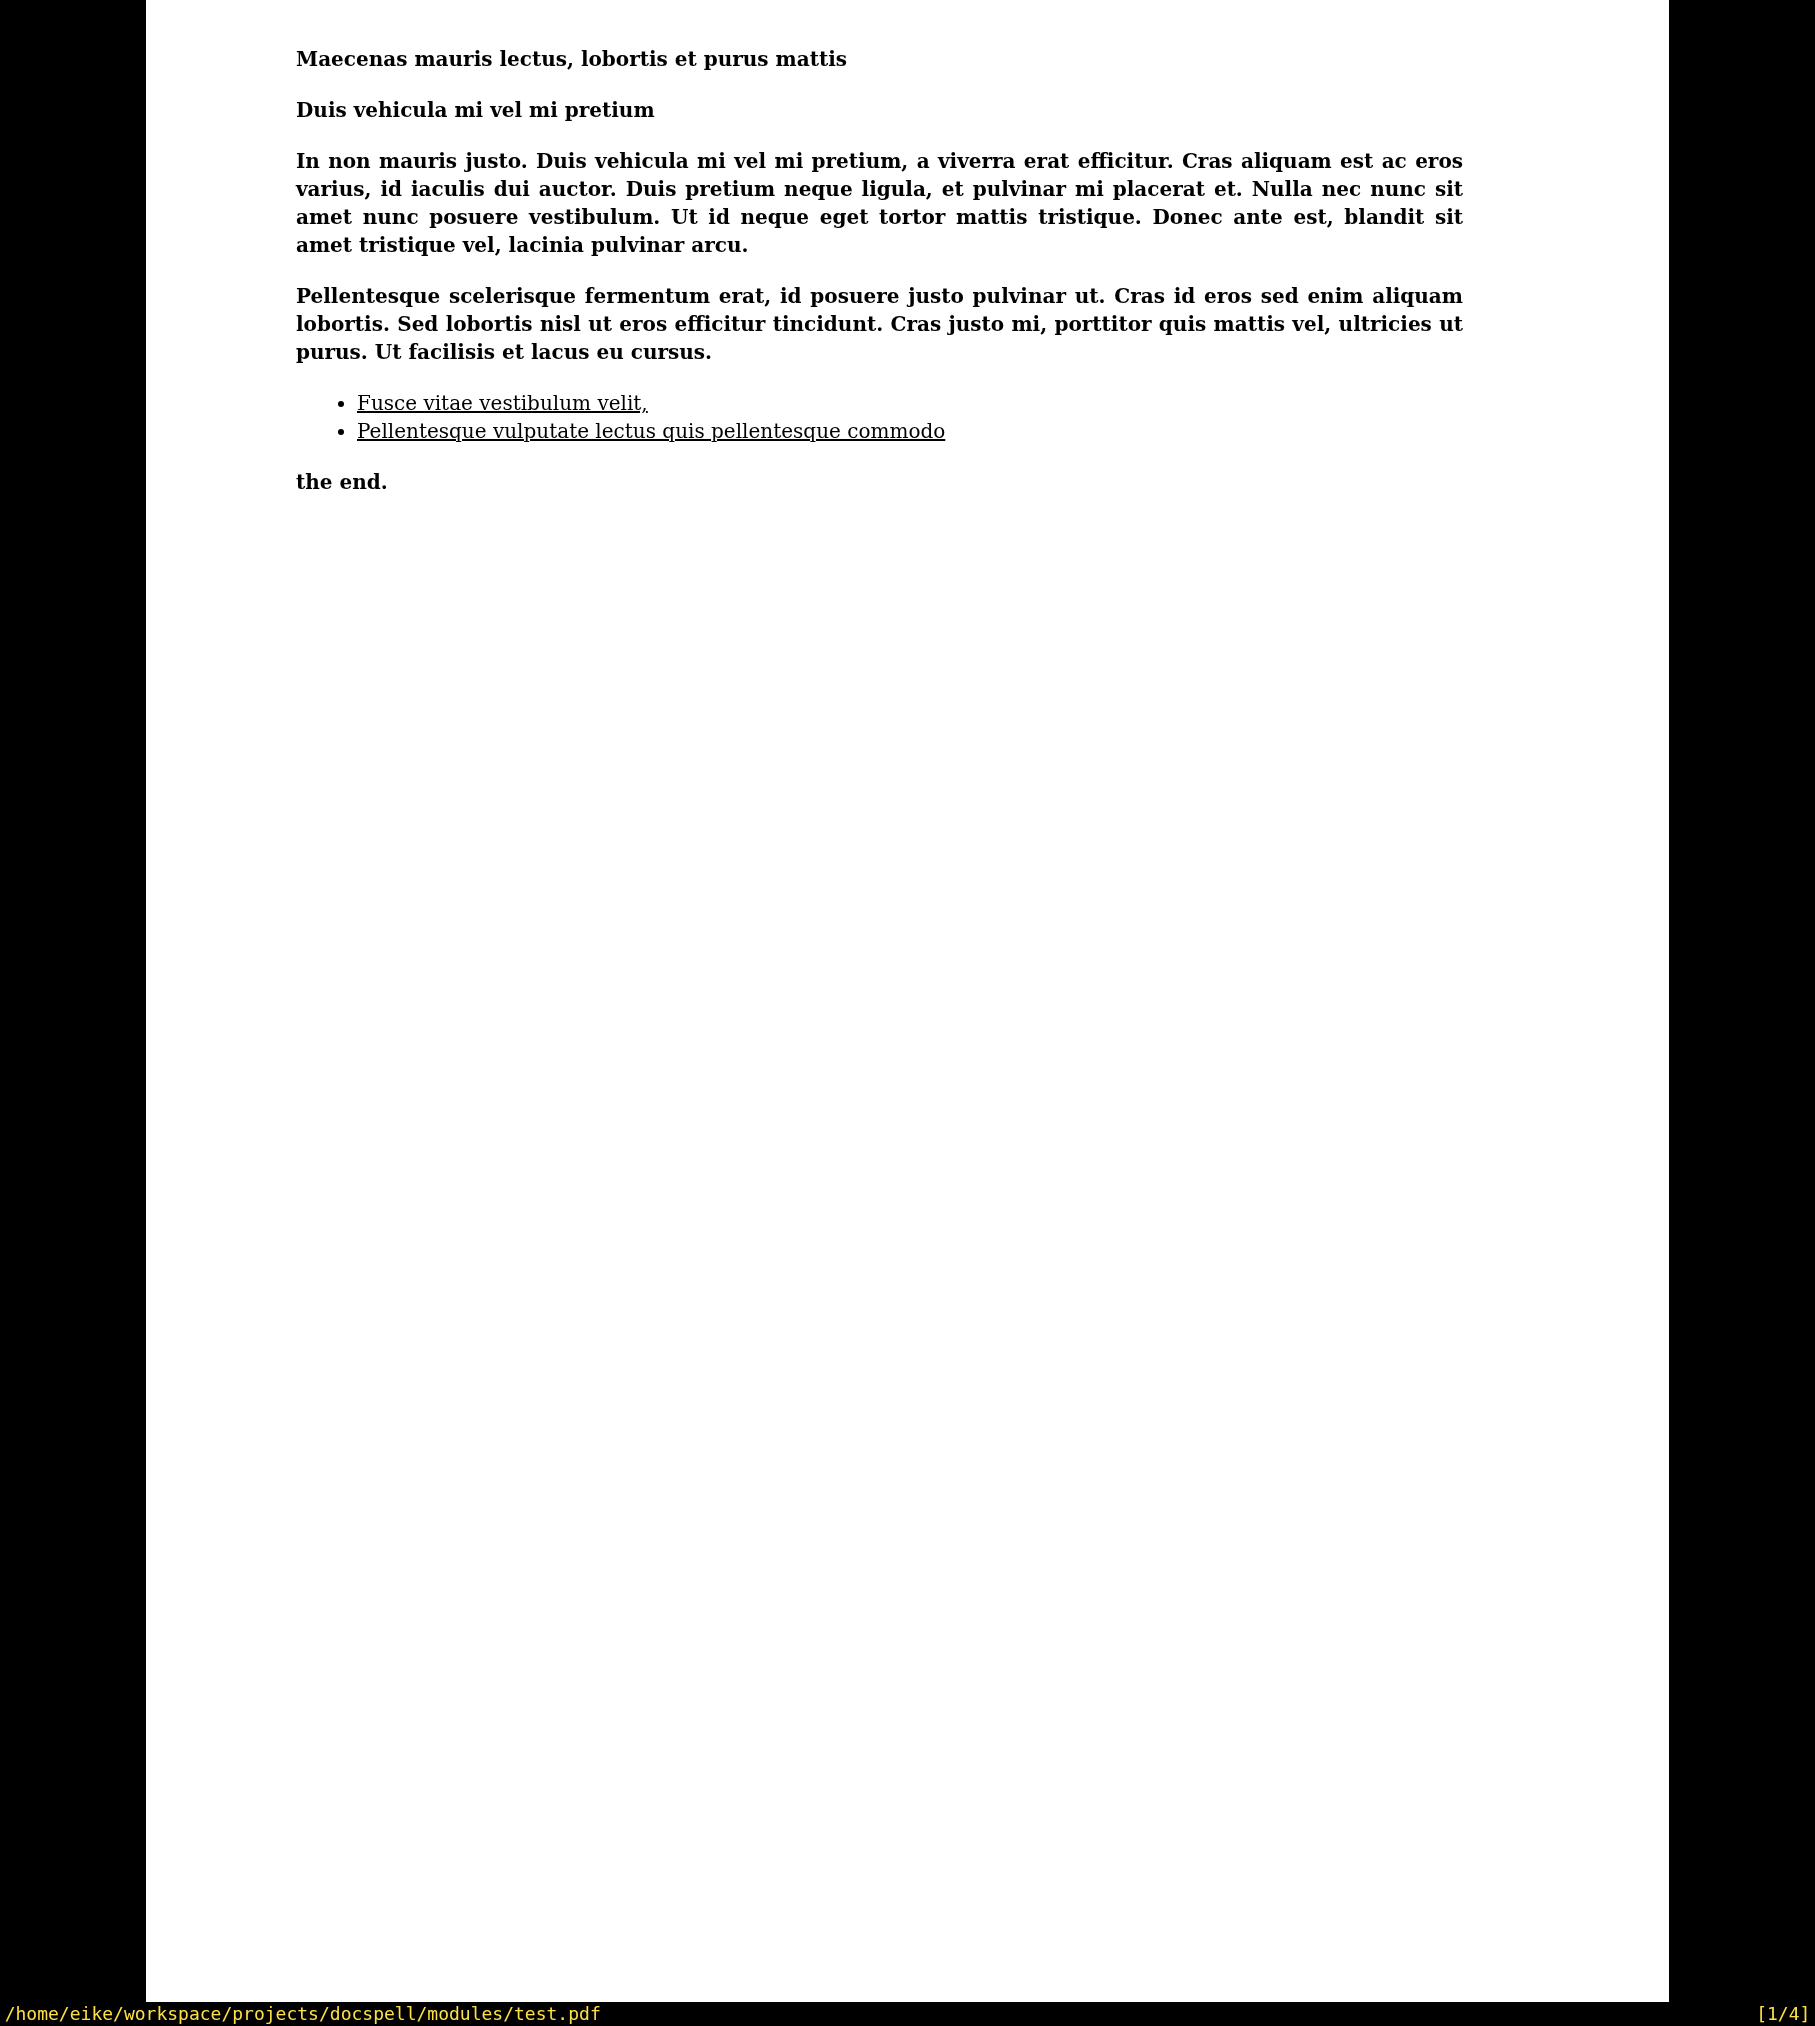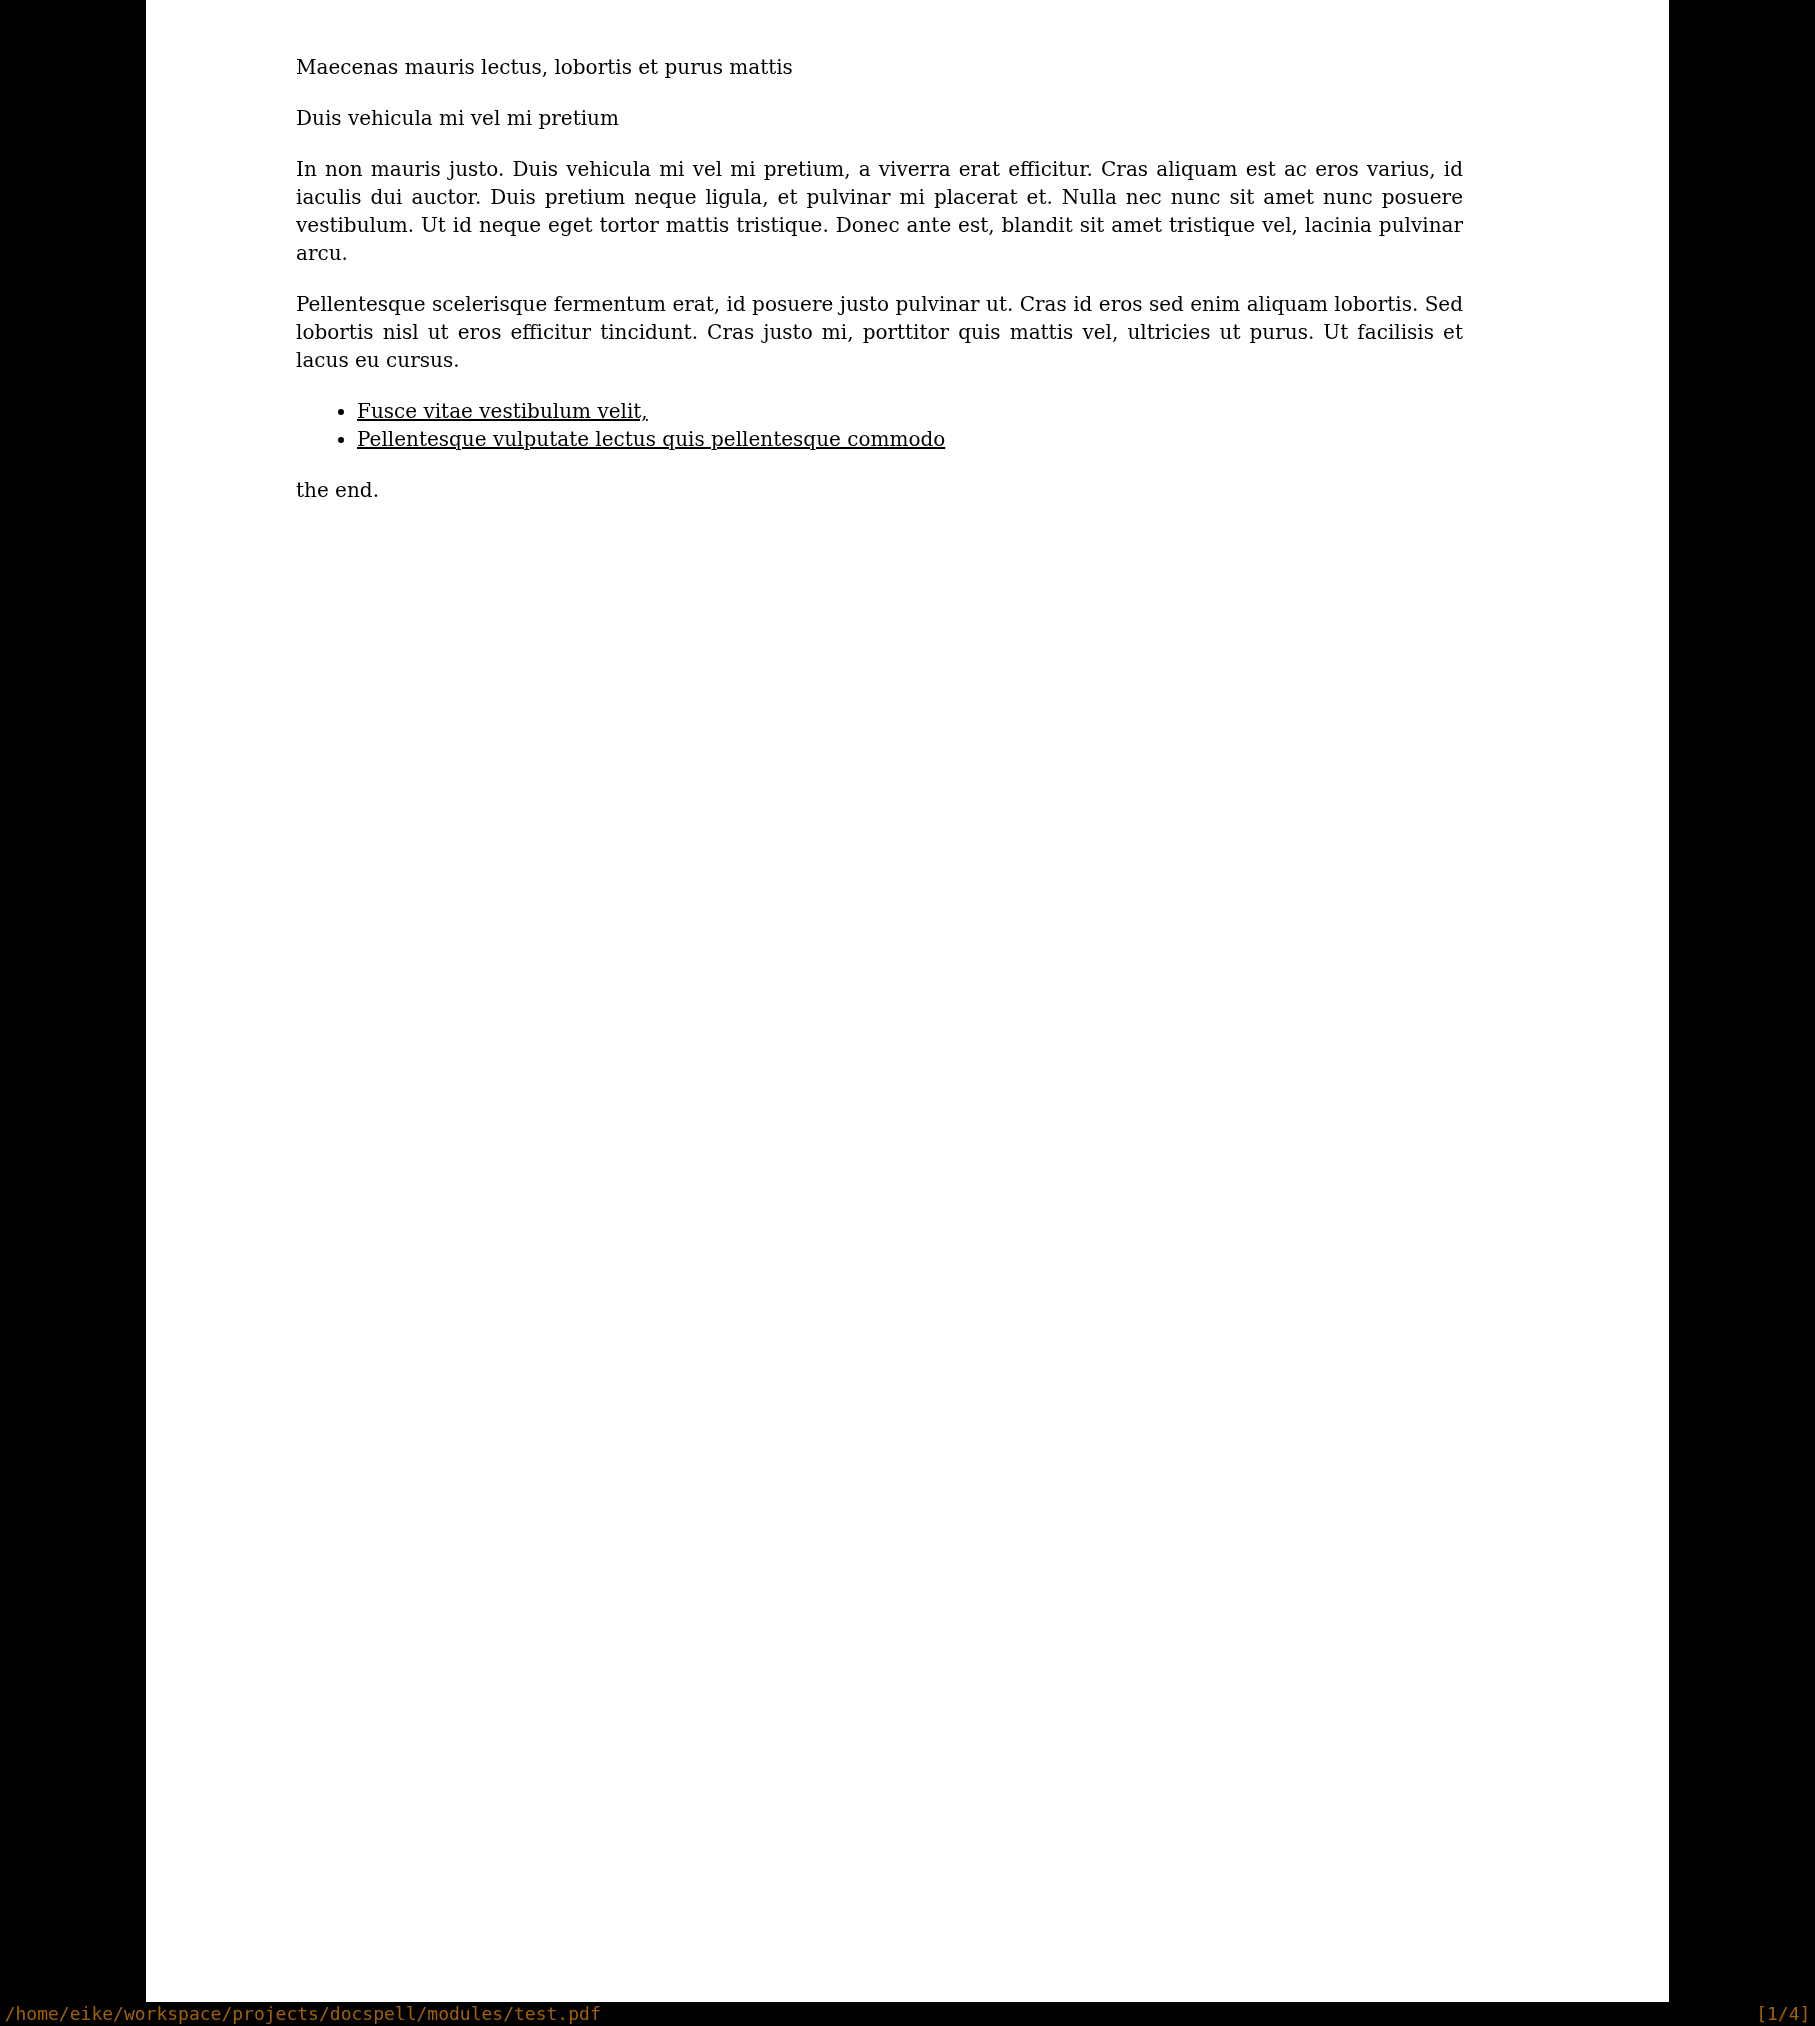--- a/index.html
+++ b/index.html
@@ -30,40 +30,41 @@
   }
   .page-content {
     box-sizing: border-box;
     padding: 37px 206px 0 150px;
     color: #000000;
     font-size: 20px;
     line-height: 28px;
     text-align: justify;
   }
   .page-content p {
-    margin: 16px 0 23px 0;
+    margin: 8px 0 23px 0;
+    font-weight: bold;
   }
   .page-content ul {
     margin: 23px 0;
     padding: 0 0 0 61px;
     list-style: disc outside;
   }
   .page-content li {
     margin: 0;
     text-align: left;
     text-decoration: underline;
   }
   .statusbar {
     position: absolute;
     left: 0;
     bottom: 0;
     width: 100%;
     height: 24px;
     background: #000000;
-    color: #a16207;
+    color: #fde047;
     font-family: "DejaVu Sans Mono", monospace;
     font-size: 18px;
     line-height: 24px;
     display: flex;
     justify-content: space-between;
     align-items: center;
     padding: 0 4.7px;
     box-sizing: border-box;
     white-space: nowrap;
   }

